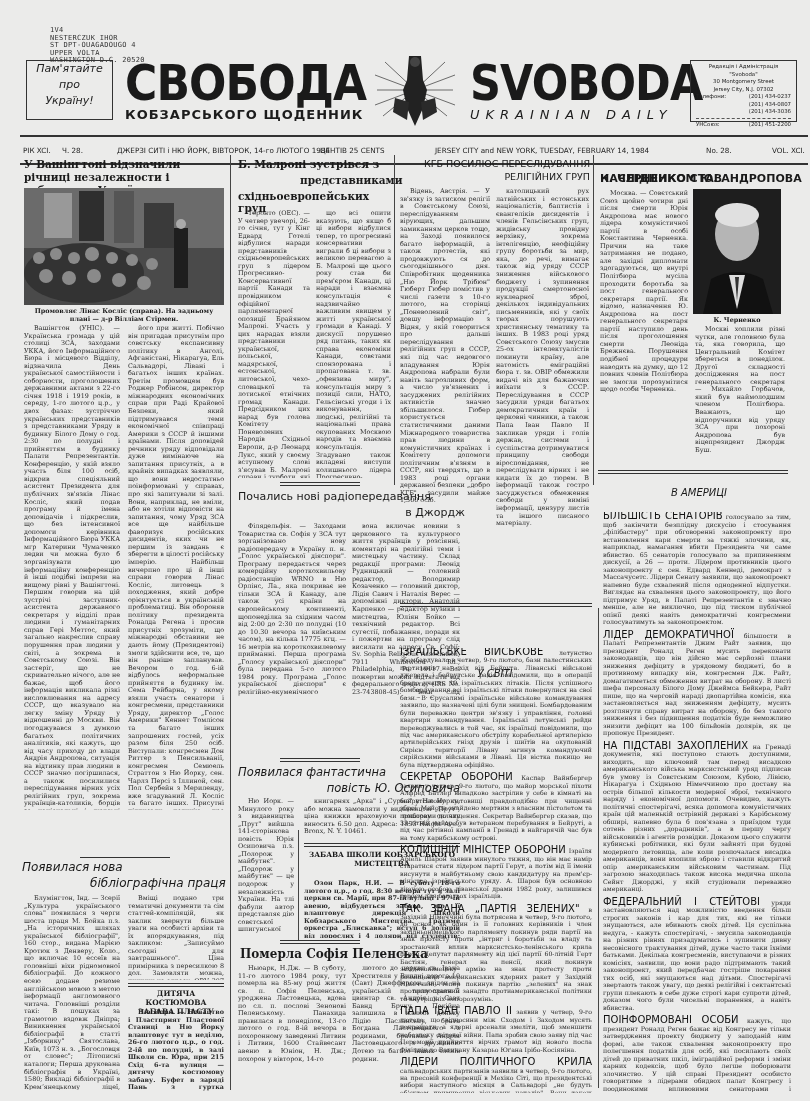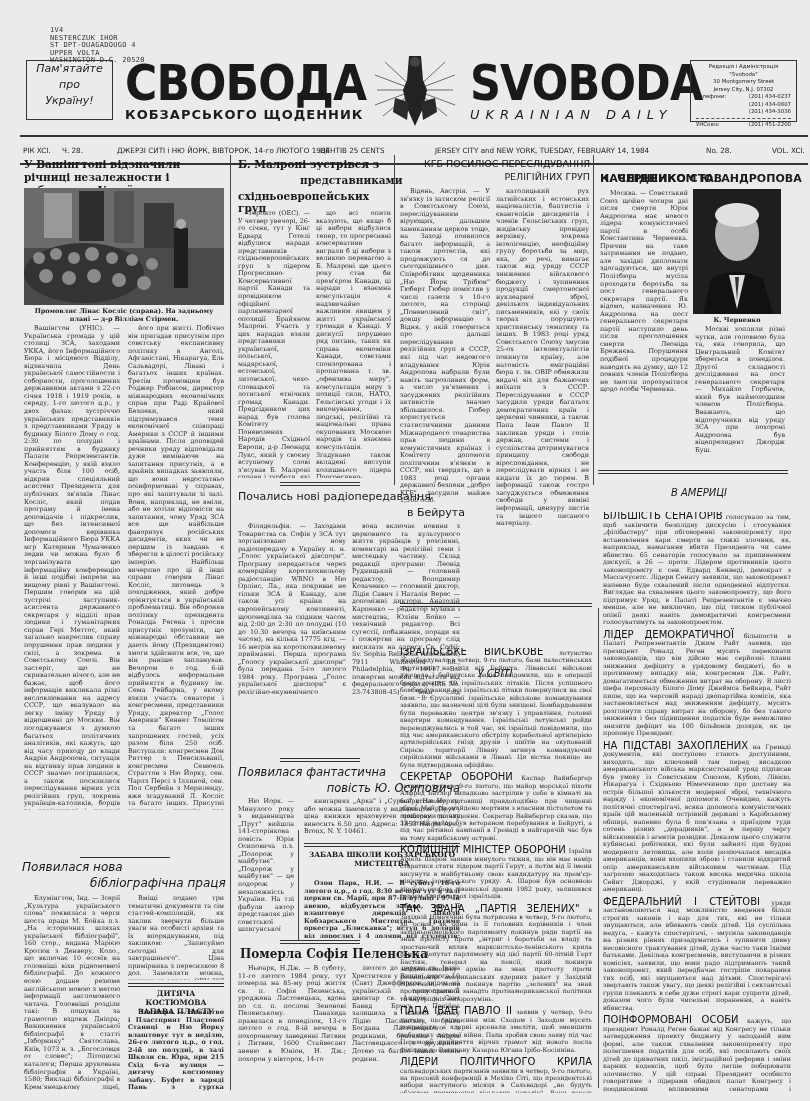--- a/index.html
+++ b/index.html
@@ -169,21 +169,21 @@
 <div class="abs head" style="left:238px; top:190px; width:152px; text-align:left; font-size:10.5px;">східньоевропейських груп</div>
 <div class="abs text" style="left:238px; top:210px; width:72px; height:268px;">
     <p>Торонто (ОЕС). — У четвер увечорі, 26-го січня, тут у Кінг Едвард Готелі відбулися наради представників східньоевропейських груп з лідером Прогресивно-Консервативної партії Канади та провідником офіційної парляментарної опозиції Брайяном Малроні. Участь у цих нарадах взяли представники української, польської, мадярської, естонської, литовської, чехо-словацької та лотиської етнічних громад Канади. Предсідником цих нарад був голова Комітету Поневолених Народів Східньої Европи, д-р Леонард Лукс, який у своєму вступному слові з'ясував Б. Малроні справи і турботи, які мають ці громади. Слід пригадати, що Б. Малроні в Майпл Ліф Гарден в Торонто під час Конгресу КВУ та Громадської Маніфестації для вшанування пам'яті жертв Великого Голоду в Україні, в грудні минулого року, чествував на протестну ноту совєтської амбасади проти його виступу та оскарження його у повторюванні „брехні", пропагованої українцями на поселеннях відносно цього ж голоду. З уваги на те, що в Канаді цього року передбачають ся федеральні вибори до парляменту, як і також те,</p>
   </div>
 <div class="abs text" style="left:316px; top:210px; width:75px; height:268px;">
     <p>що всі опити вказують, що якщо б ці вибори відбулися тепер, то прогресивні консервативи виграли б ці вибори з великою перевагою а Б. Малроні ще цього року став би прем'єром Канади, ці наради і взаємна консультація є надзвичайно важливим явищем у житті української громади в Канаді. У дискусії порушено ряд питань, таких як справа економіки Канади, совєтами спонзорована і пропагована т. зв. „офензива миру", консультація миру з позиції сили, НАТО, Гельсінські угоди і їх виконування, людські, релігійні та національні права окупованих Москвою народів та взаємна консультація. Згадувано також вкладені виступи колишнього лідера Прогресивно-Консервативної партії й прем'єр-міністра Канади — Джона Дж. Діффенбейкера на форумі Об'єднаних Націй в обороні поневолених народів. Сам Б. Малроні та присутні 18 представників від даних національних груп, як і дорадники Лідера, висловили своє задоволення з обміну думками та вияву готовості до дальшої взаємної консультації та співпраці. Від українців у цих нарадах брали участь: д-р Орест Г. Т. Рутлін, голова місцевого Відділу Комітету Українців Канади та д-р Остап Сокольський, колишній голова того ж Відділу.</p>
   </div>
 
 <div class="abs hr2" style="left:280px; top:482px; width:80px;"></div>
 <div class="abs headsans" style="left:238px; top:490px; font-size:11px; font-weight:normal;">Почались нові радіопередавання</div>
-<div class="abs headsans" style="left:330px; top:506px; width:135px; text-align:right; font-size:11px; font-weight:normal;">в Бейрута</div>
+<div class="abs headsans" style="left:330px; top:506px; width:135px; text-align:right; font-size:11px; font-weight:normal;">в Джордж</div>
 <div class="abs text" style="left:238px; top:523px; width:108px; height:175px;">
     <p>Філядельфія. — Заходами Товариства св. Софія у ЗСА тут зорганізовано нову радіопередачу в Україну п. н. „Голос української діяспори". Програму передається через комерційну короткохвильову радіостанцію WRNO в Ню Орлінс, Ла., яка покриває не тільки ЗСА й Канаду, але також усі країни на європейському континенті, щопонеділка за східним часом від 2:00 до 2:30 по полудні (10 до 10.30 вечора за київським часом), на кілька 17775 кгц. — 16 метрів на короткохвилевому прийманні. Перша програма „Голосу української діяспори" була передана 5-го лютого 1984 року. Програма „Голос української діяспори" є релігійно-екуменічного характеру,</p>
   </div>
 <div class="abs text" style="left:352px; top:523px; width:108px; height:175px;">
     <p>вона включає новини з церковного та культурного життя українців у розсіянні, коментарі на релігійні теми і мистецьку частину. Склад редакції програми: Леонід Рудницький — головний редактор, Володимир Козаченко — головний диктор, Лідія Савич і Наталія Верес — допоміжні диктори, Анатолій Карпенко — редактор музики і мистецтва, Юліян Бойко — технічний редактор. Всі сугестії, побажання, поради як і пожертви на програму слід висилати на адресу Св. Софії: Sv. Sophia Religious Association, 7911 Whitewood Rd., Philadelphia, Pa. 19117. Всі пожертви можна відтягати від федерального податку (IRS No. 23-743808-45). Чеки слід виписувати на Св. Софію.</p>
   </div>
 
 <div class="abs hr2" style="left:280px; top:758px; width:80px;"></div>
 <div class="abs italhead" style="left:238px; top:765px; font-size:11.5px;">Появилася фантастична</div>
 <div class="abs italhead" style="left:300px; top:781px; width:160px; text-align:right; font-size:11.5px;">повість Ю. Осиповича</div>

